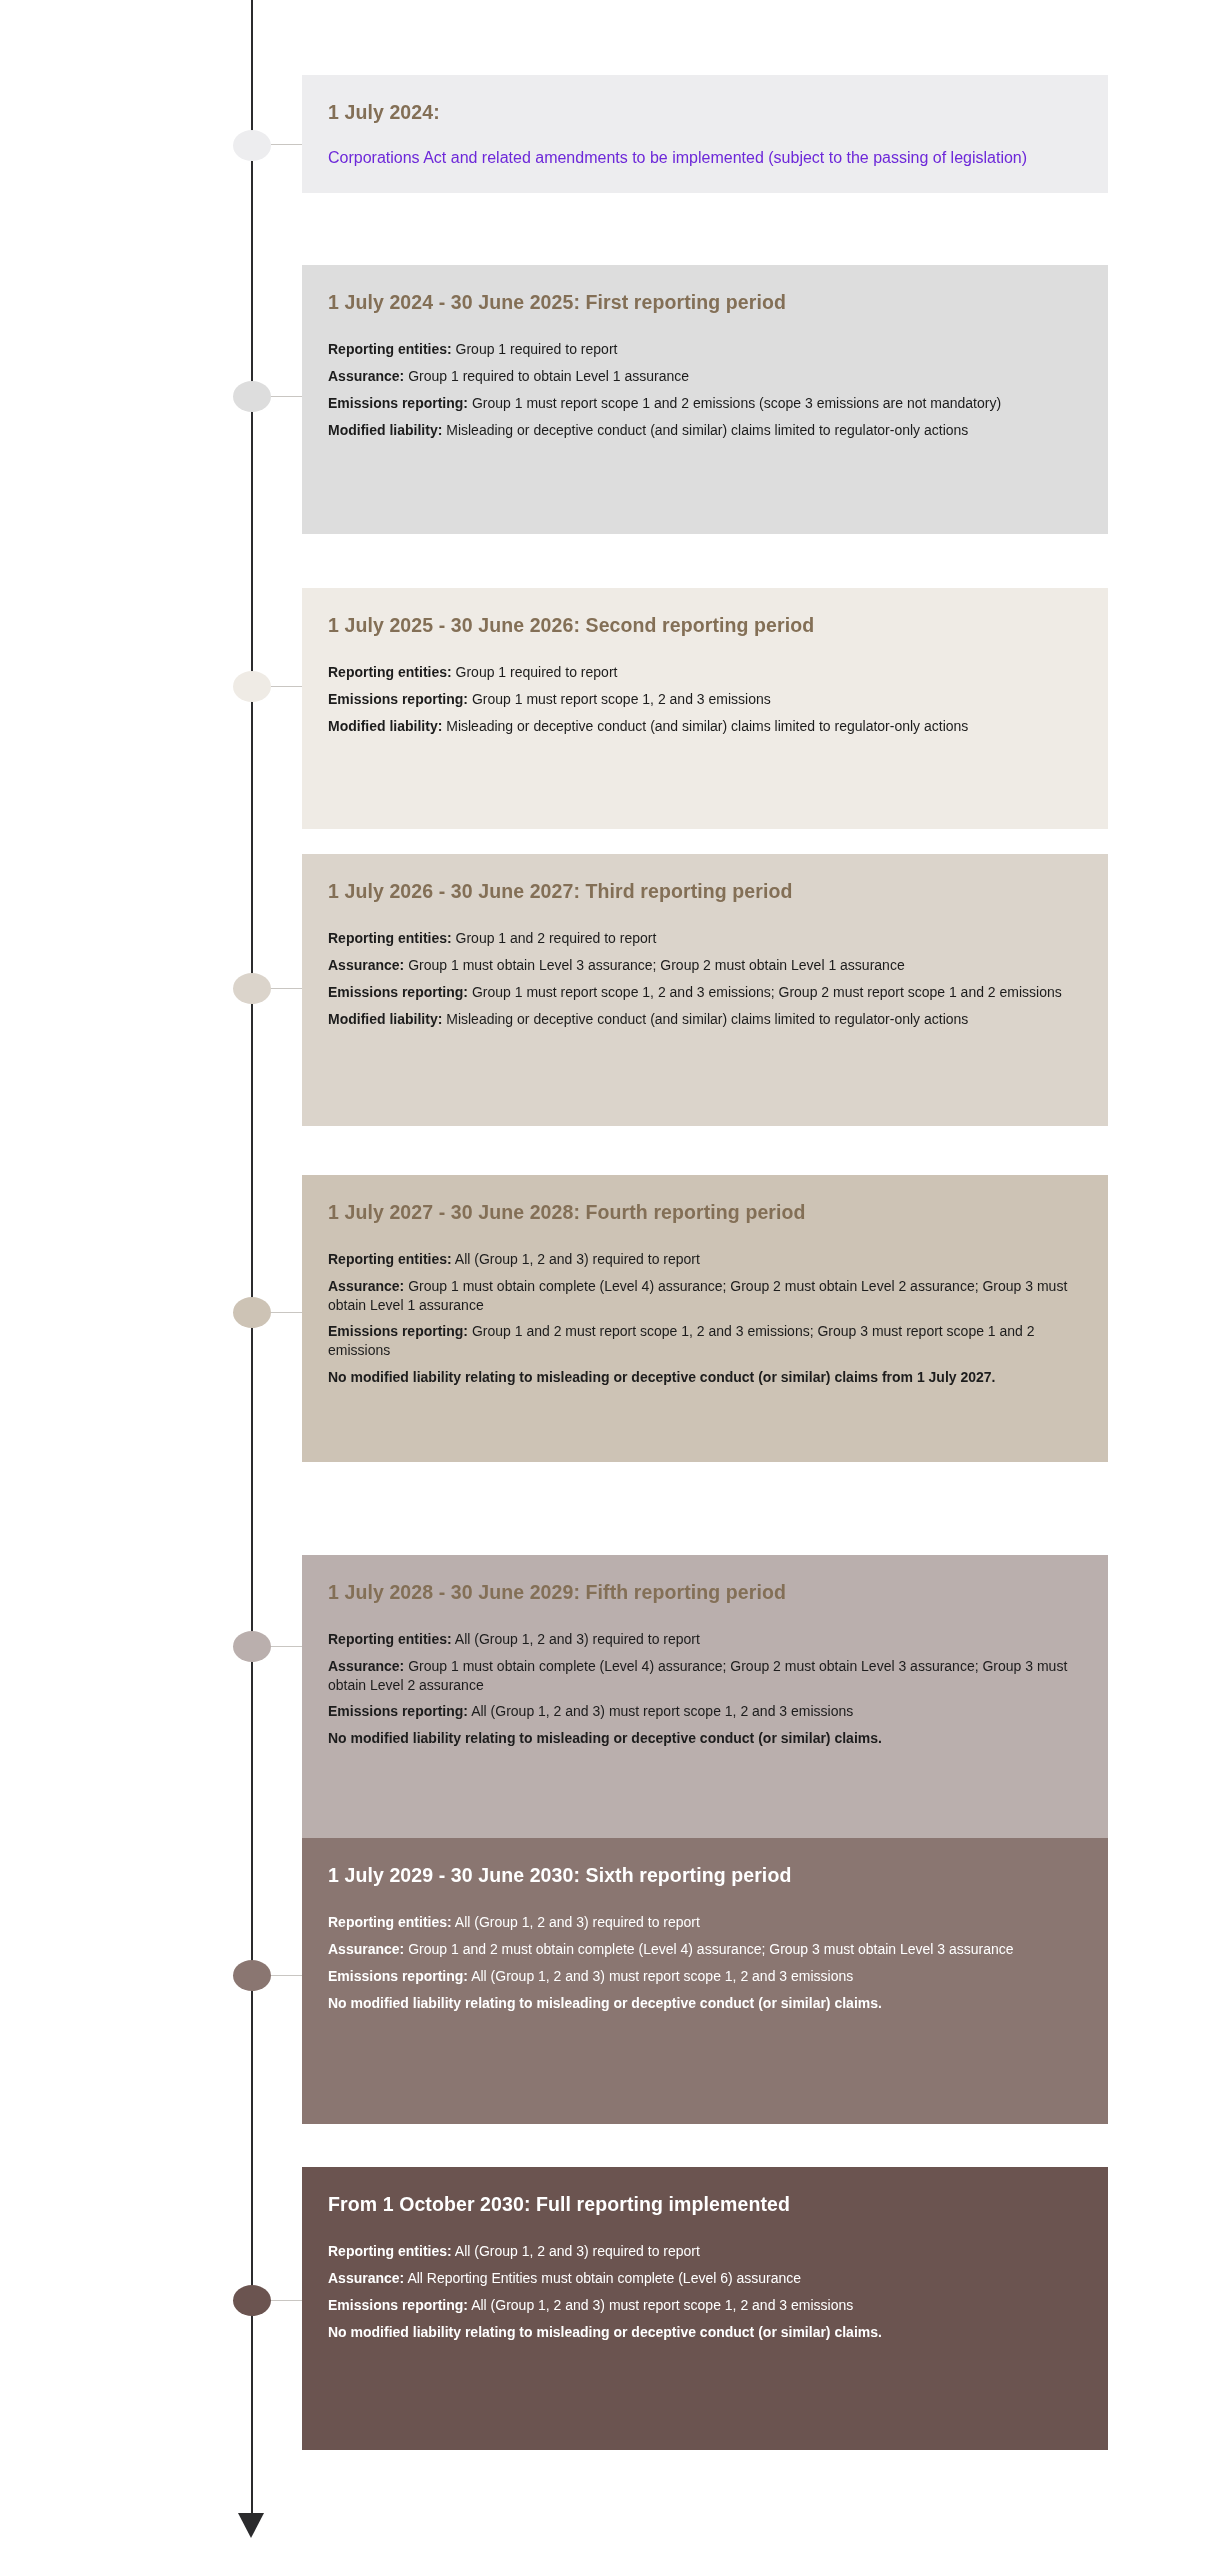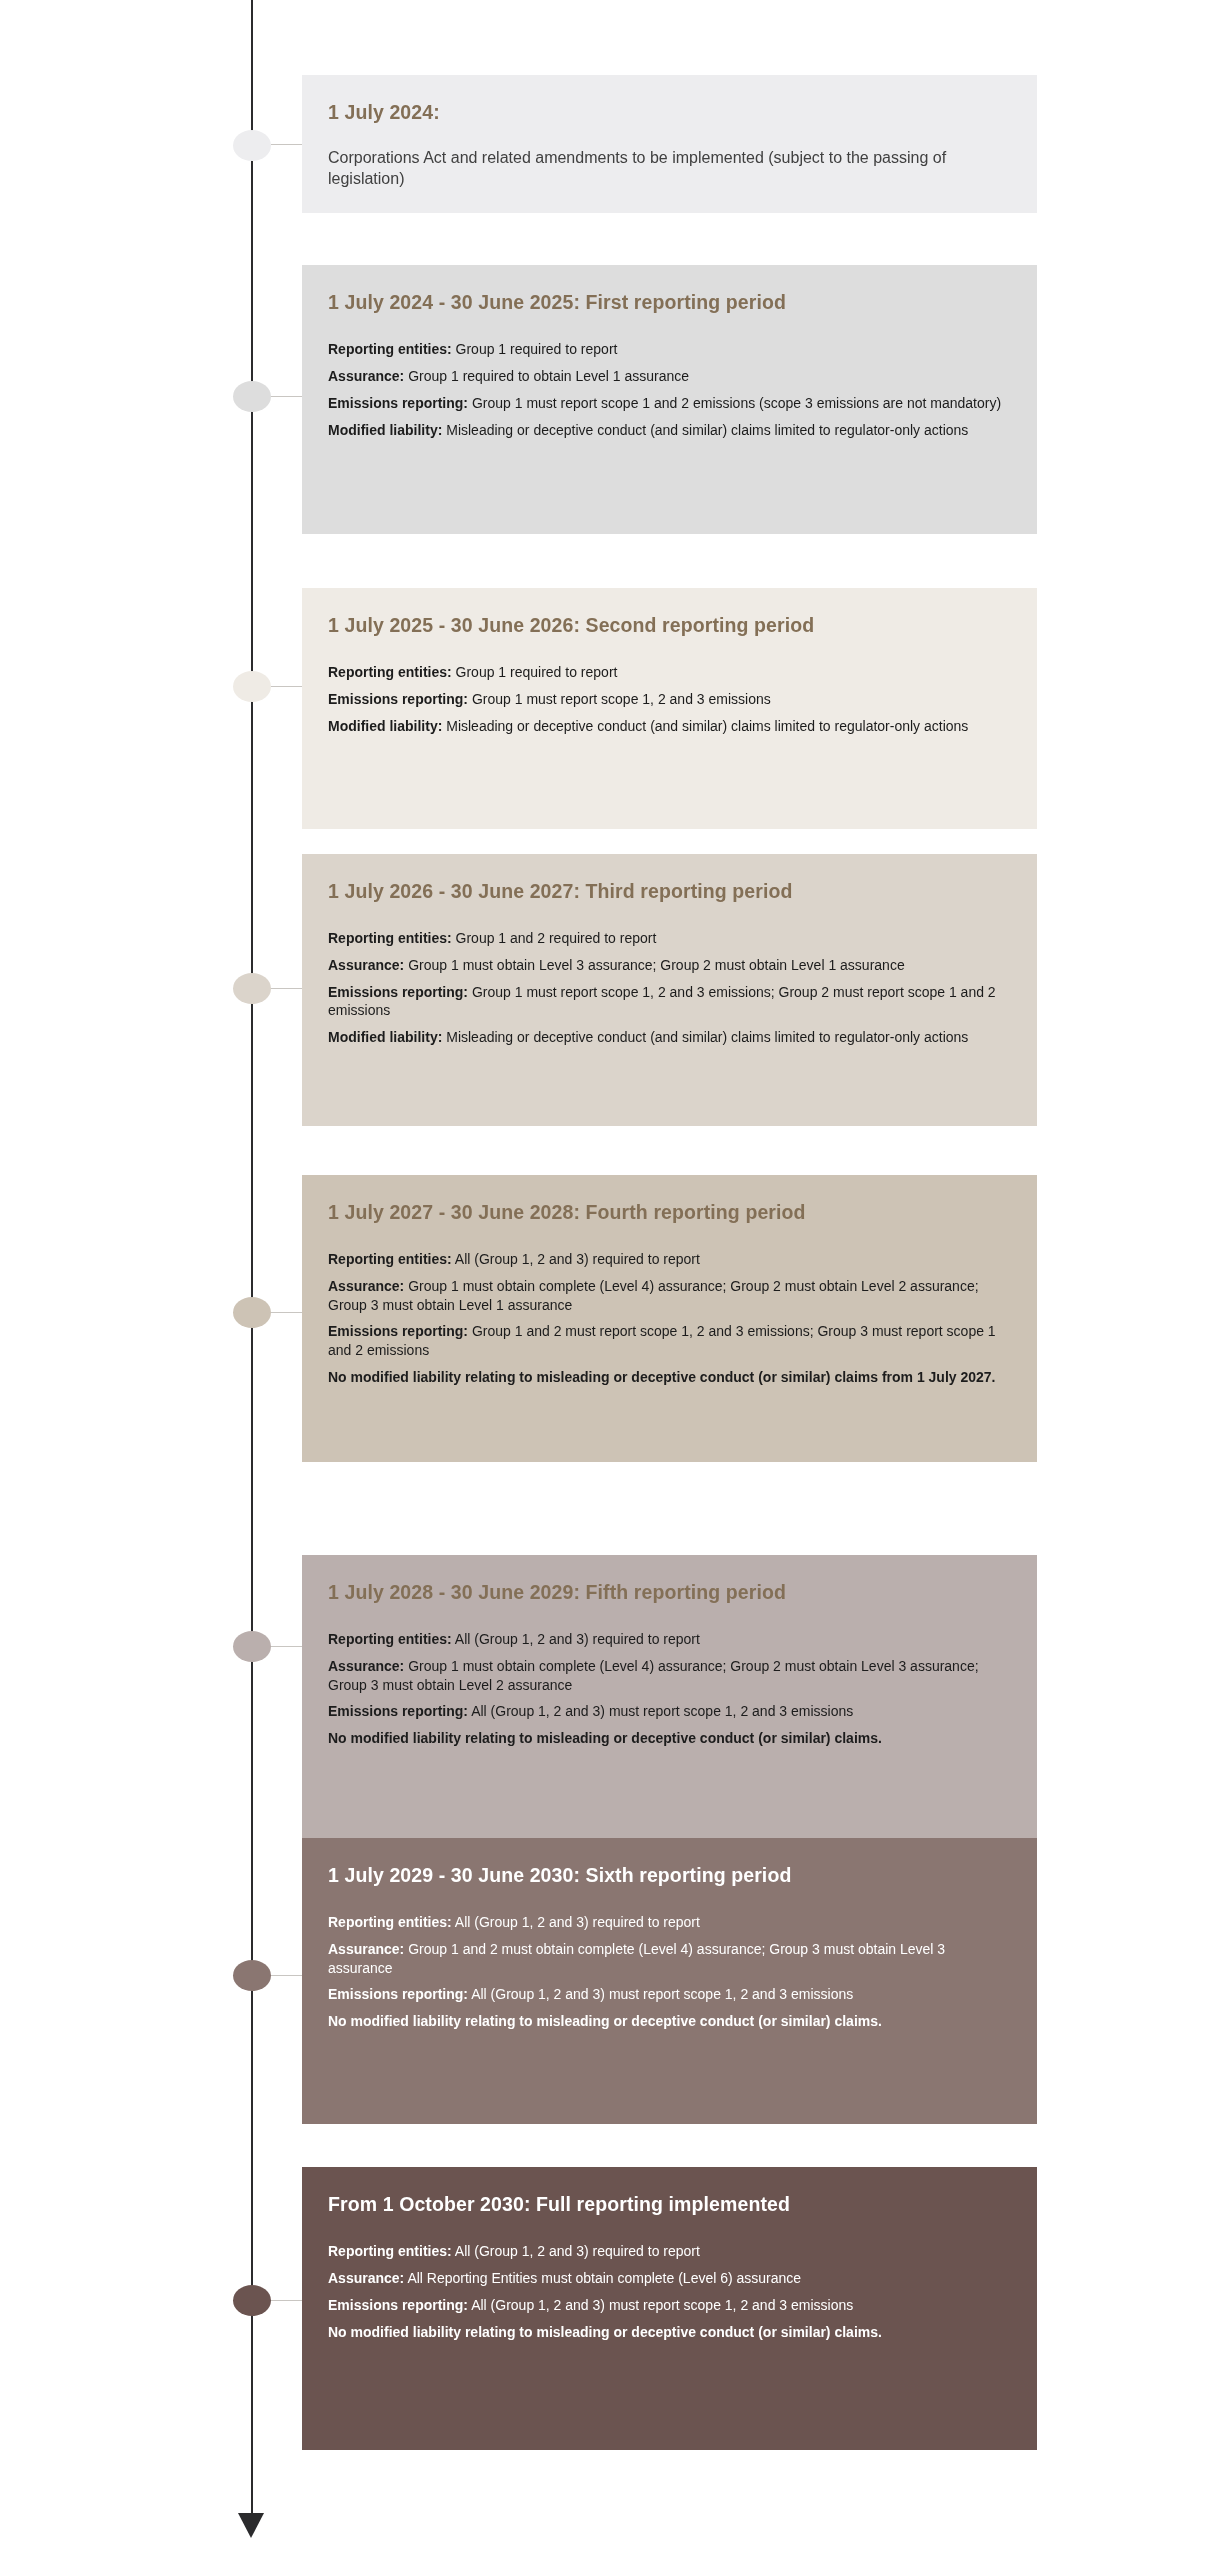--- a/index.html
+++ b/index.html
@@ -53,21 +53,21 @@
     position:absolute;
     left:271px;
     height:1.2px;
     width:33px;
     background:#c9c6c2;
   }
 
   .card{
     position:absolute;
     left:302px;
-    width:735px;
+    width:806px;
     box-sizing:border-box;
     padding:25px 26px 23.6px 26px;
   }
   .card-title{
     font-size:19.5px;
     font-weight:700;
     color:#836f56;
     letter-spacing:0.1px;
     line-height:1.25;
     margin:0 0 26px 0;
@@ -82,21 +82,21 @@
   }
   .card-body p:last-child{ margin-bottom:0; }
   .card-body .lead{ font-weight:700; }
   .card-body.on-dark p{ color:#ffffff; }
   .card-body p.strong-note{ font-weight:700; }
 
   .intro-body p{
     margin:0;
     font-size:16px;
     line-height:1.34;
-    color:#404040;
+    color:#6d28d9;
   }
   .intro .card-title{ margin-bottom:22.4px; }
 </style>
 </head>
 <body>
 
 <div class="timeline-wrap">
 
   <div class="axis-line"></div>
   <div class="axis-arrow"></div>

